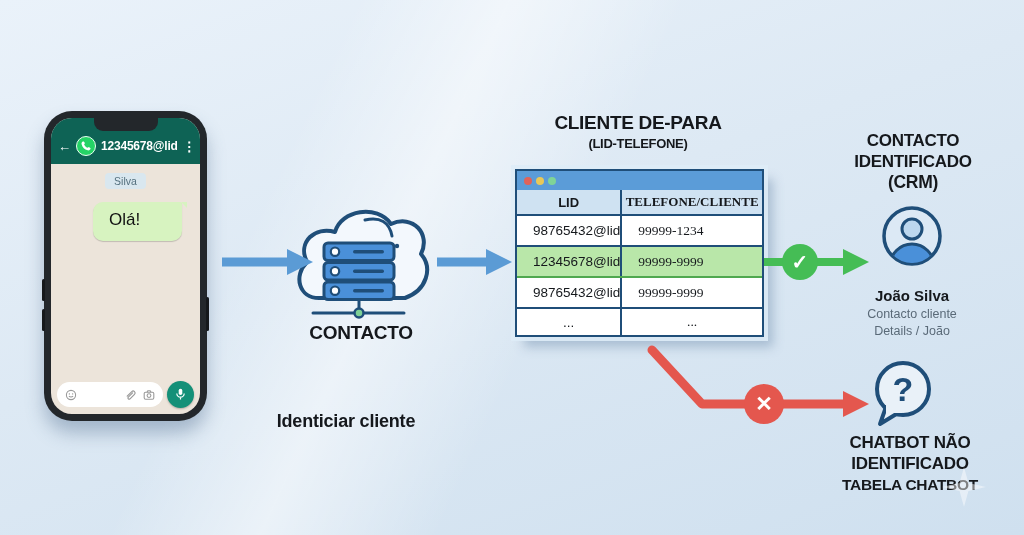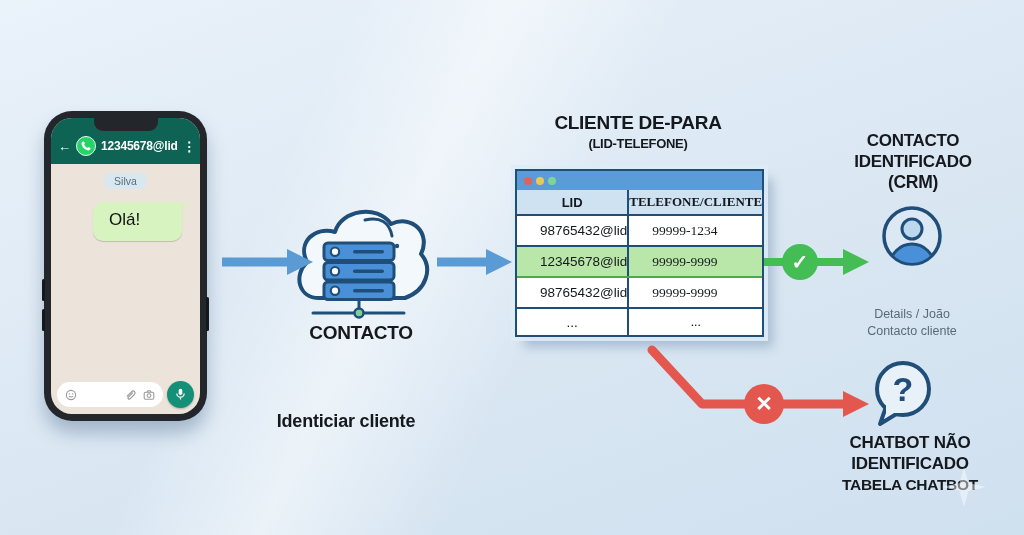--- a/index.html
+++ b/index.html
@@ -74,21 +74,21 @@
     left:515px; top:169px; width:249px;
     background:#fff; border:2.5px solid #1f4e79; border-radius:0; overflow:hidden;
     box-shadow:0 0 0 4px rgba(222,236,247,.9), 9px 10px 10px rgba(110,140,170,.45);
   }
   #window-bar { height:19px; background:#5b9cd8; display:flex; align-items:center;
     gap:4px; padding-left:7px; }
   .win-dot { width:8px; height:8px; border-radius:50%; }
   #map-table { width:100%; border-collapse:collapse; }
   #map-table th, #map-table td { border:2px solid #1f4e79; font-size:13px; color:#15181c; }
   #map-table th { background:#cfe2f2; height:25px; font-weight:bold; text-align:center; }
-  #map-table td { height:31px; padding-left:23px; font-size:13.5px; }
+  #map-table td { height:31px; padding-left:16px; font-size:13.5px; }
   #map-table th:first-child, #map-table td:first-child { width:97px; border-left:0; }
   #map-table th:last-child,  #map-table td:last-child  { border-right:0;font-family:Liberation Serif, serif; }
   #map-table th { border-top:0; }
   #map-table tr:last-child td { border-bottom:0; height:27px; text-align:center; padding-left:0; }
   #map-table tr.hl td { background:#b9e7a9; border-top-color:#4fa84f; border-bottom-color:#4fa84f; }
 
   
   .badge { border-radius:50%; display:flex; align-items:center; justify-content:center;
     color:#fff; font-weight:bold; z-index:4; }
   #check-badge { left:782px; top:244px; width:36px; height:36px; background:#45bd55; font-size:20px; }
@@ -258,23 +258,24 @@
         <clipPath id="avclip">
           <circle cx="32" cy="32" r="27"></circle>
         </clipPath>
       </defs>
     <circle cx="32" cy="32" r="28" fill="#dce9f5" stroke="#1f4e79" stroke-width="3.5"></circle>
     <g clip-path="url(#avclip)">
       <circle cx="32" cy="25" r="10" fill="#bcd7ee" stroke="#1f4e79" stroke-width="3"></circle>
       <path d="M10 62 a22 22 0 0 1 44 0 Z" fill="#4a90d9" stroke="#1f4e79" stroke-width="3"></path>
     </g>
   </svg>
+  <div id="crm-name" class="abs ctr">João Silva</div>
   <div id="crm-details" class="abs ctr">
+    <div>Contacto cliente</div>
     <div>Details / João</div>
-    <div>Contacto cliente</div>
   </div>
 
   <svg id="q-bubble" class="abs" viewBox="0 0 72 72">
     <circle cx="37" cy="32" r="26" fill="#e9f1f8" stroke="#1f4e79" stroke-width="4"></circle>
     <path d="M20 50 L14 67 L32 56 Z" fill="#e9f1f8" stroke="#1f4e79" stroke-width="4" stroke-linejoin="round"></path>
     <rect x="20" y="46" width="16" height="10" fill="#e9f1f8"></rect>
     <text x="37" y="44" text-anchor="middle" font-family="Liberation Sans, sans-serif" font-size="34" font-weight="bold" fill="#1f4e79">?</text>
   </svg>
   <div id="unid-title" class="abs ctr big-label">
     <div>CHATBOT NÃO</div>

